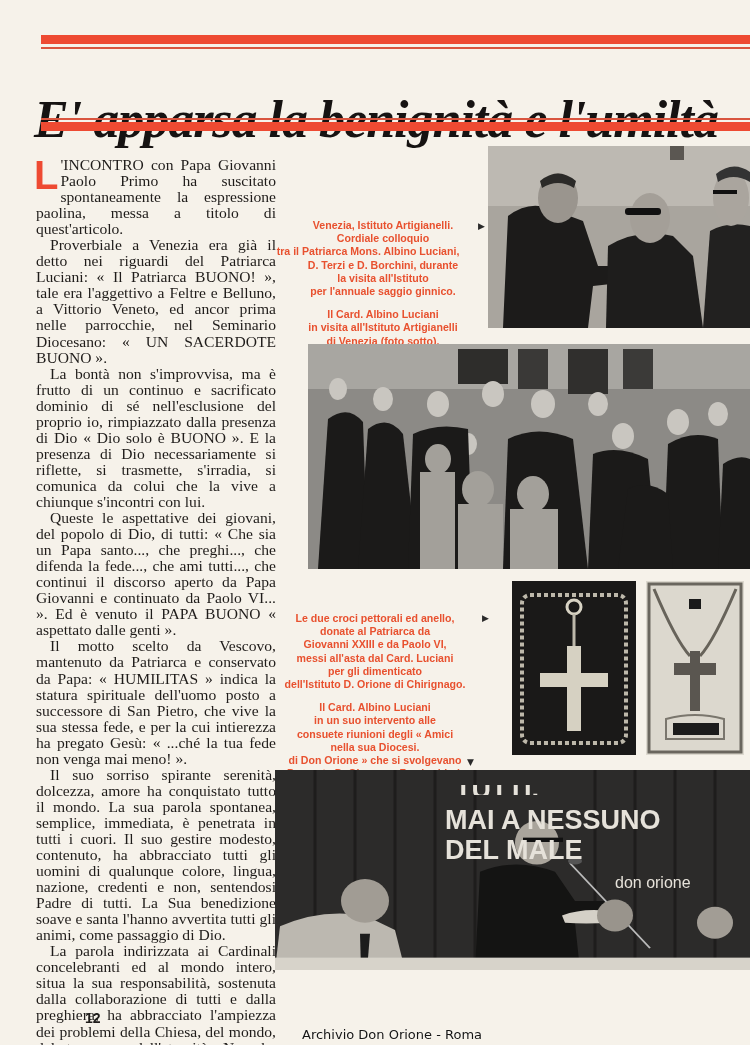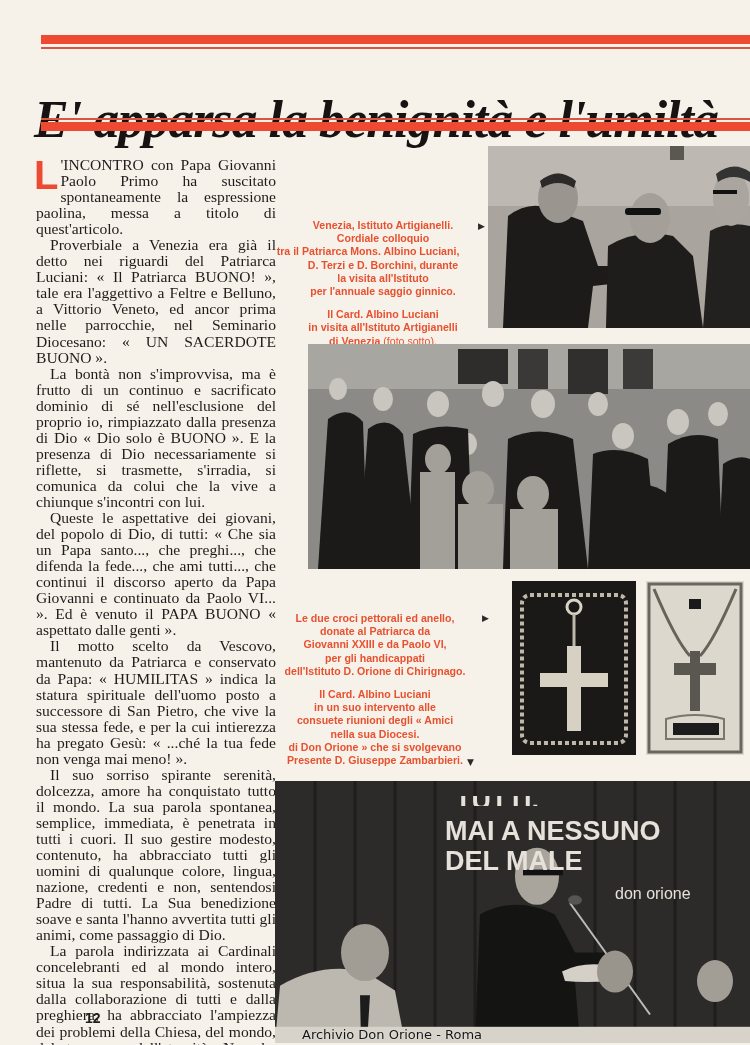--- a/index.html
+++ b/index.html
@@ -30,21 +30,21 @@
   #page-num {
     position: absolute; left: 41px; top: 1010px;
     font-family: "Liberation Sans", sans-serif; font-weight: bold; font-size: 14px; margin-left: 44px;
   }
   .caption {
     position: absolute; text-align: center;
     font-family: "Liberation Sans", sans-serif; font-weight: bold;
     color: #e8512f; font-size: 10.6px; line-height: 13.2px;
   }
   .caption p { margin: 0; }
-  .caption .light { font-weight: normal; }
+  .caption .light { font-weight: bold; }
   .arrow { position: absolute; color: #2a2a2a; font-size: 9px; line-height: 9px; }
   .photo { position: absolute; overflow: hidden; background: #8f8f8c; }
   .photo svg { display: block; width: 100%; height: 100%; }
   #watermark {
     position: absolute; left: 302px; top: 1027px;
     font-family: "DejaVu Sans", sans-serif; font-size: 13px; color: #151515;
     text-shadow: 0 0 2px rgba(255,255,255,0.6);
   }
 </style>
 </head>
@@ -79,21 +79,22 @@
   <p>Il Card. Albino Luciani</p>
   <p>in visita all'Istituto Artigianelli</p>
   <p><span>di Venezia</span><span class="light"> (foto sotto).</span></p>
 </div>
 <div class="arrow" style="left:478px; top:222px;">▶</div>
 
 <div class="caption" style="left:250px; top:612px; width:250px;">
   <p>Le due croci pettorali ed anello,</p>
   <p>donate al Patriarca da</p>
   <p>Giovanni XXIII e da Paolo VI,</p>
-  <p>per gli handicappati</p>
+  <p>messi all'asta dal Card. Luciani</p>
+  <p>per gli dimenticato</p>
   <p>dell'Istituto D. Orione di Chirignago.</p>
   <div style="height:10px;"></div>
   <p>Il Card. Albino Luciani</p>
   <p>in un suo intervento alle</p>
   <p>consuete riunioni degli « Amici</p>
   <p>nella sua Diocesi.</p>
   <p>di Don Orione » che si svolgevano</p>
   <p>Presente D. Giuseppe Zambarbieri.</p>
 </div>
 <div class="arrow" style="left:482px; top:614px;">▶</div>
@@ -172,21 +173,21 @@
     <rect width="98" height="174" fill="#dcd8ce"></rect>
     <rect x="3" y="3" width="92" height="168" fill="none" stroke="#6a665e" stroke-width="3"></rect>
     <rect x="43" y="18" width="12" height="10" fill="#1a1a1a"></rect>
     <path d="M8 8 Q30 60 44 75 M90 8 Q68 60 54 75" fill="none" stroke="#67635a" stroke-width="3"></path>
     <path d="M44 70 L54 70 L54 82 L70 82 L70 94 L54 94 L54 130 L44 130 L44 94 L28 94 L28 82 L44 82 Z" fill="#5a5650"></path>
     <rect x="27" y="142" width="46" height="12" fill="#1c1c1c"></rect>
     <path d="M20 138 Q49 130 78 138 L78 158 L20 158 Z" fill="none" stroke="#7a766d" stroke-width="2"></path>
   </svg>
 </div>
 
-<div class="photo" style="left:275px; top:770px; width:475px; height:262px; background:#2a2928;margin-top:11px;">
+<div class="photo" style="left:275px; top:770px; width:475px; height:200px; background:#2a2928;">
   <svg viewBox="0 0 475 275" preserveAspectRatio="none">
     <rect width="475" height="275" fill="#2c2b2a"></rect>
     <g stroke="#1e1d1c" stroke-width="3">
       <line x1="40" y1="0" x2="40" y2="275"></line>
         <line x1="80" y1="0" x2="80" y2="275"></line>
       <line x1="120" y1="0" x2="120" y2="275"></line>
         <line x1="160" y1="0" x2="160" y2="275"></line>
       <line x1="200" y1="0" x2="200" y2="275"></line>
         <line x1="320" y1="0" x2="320" y2="275"></line>
       <line x1="360" y1="0" x2="360" y2="275"></line>

